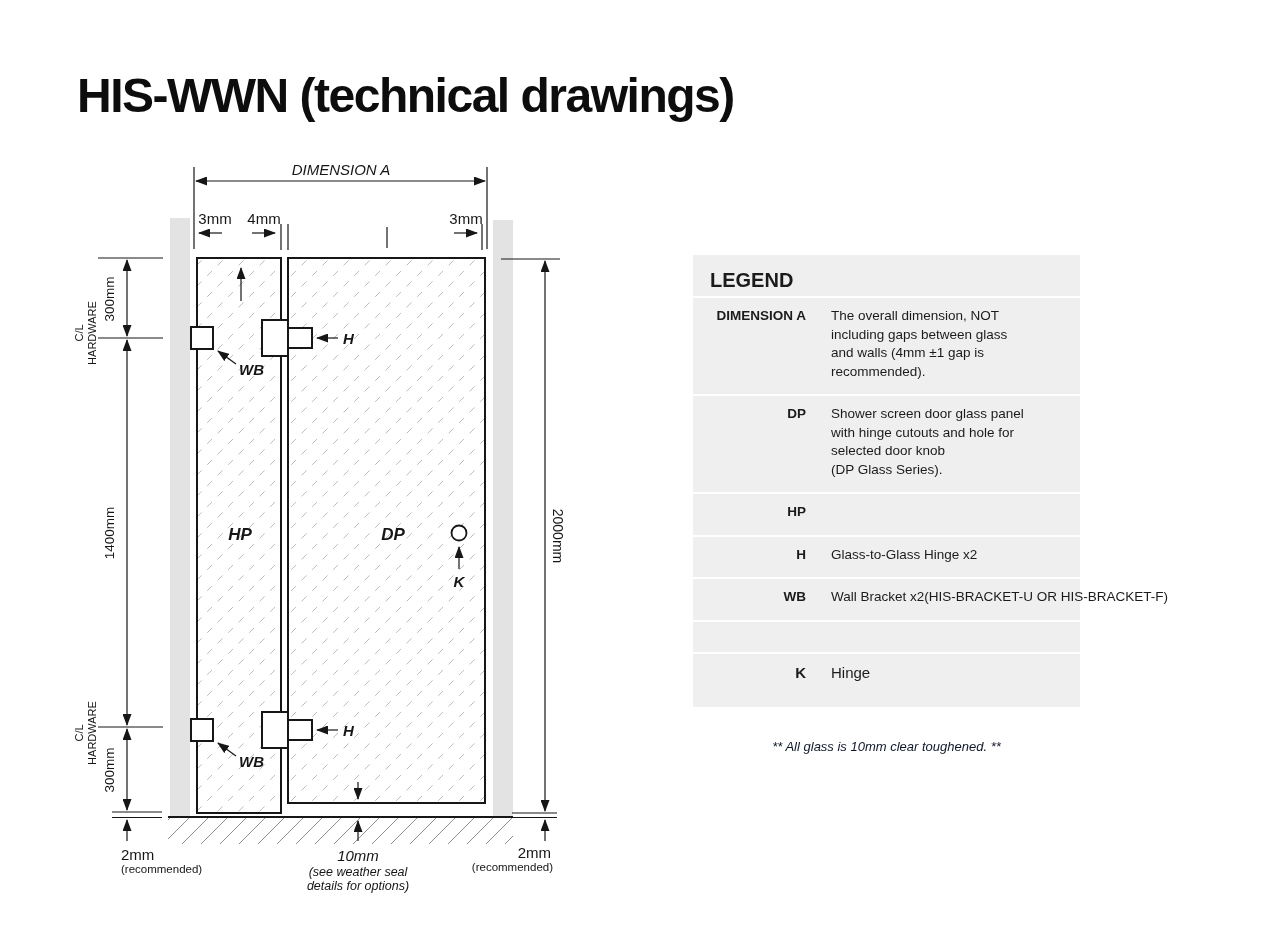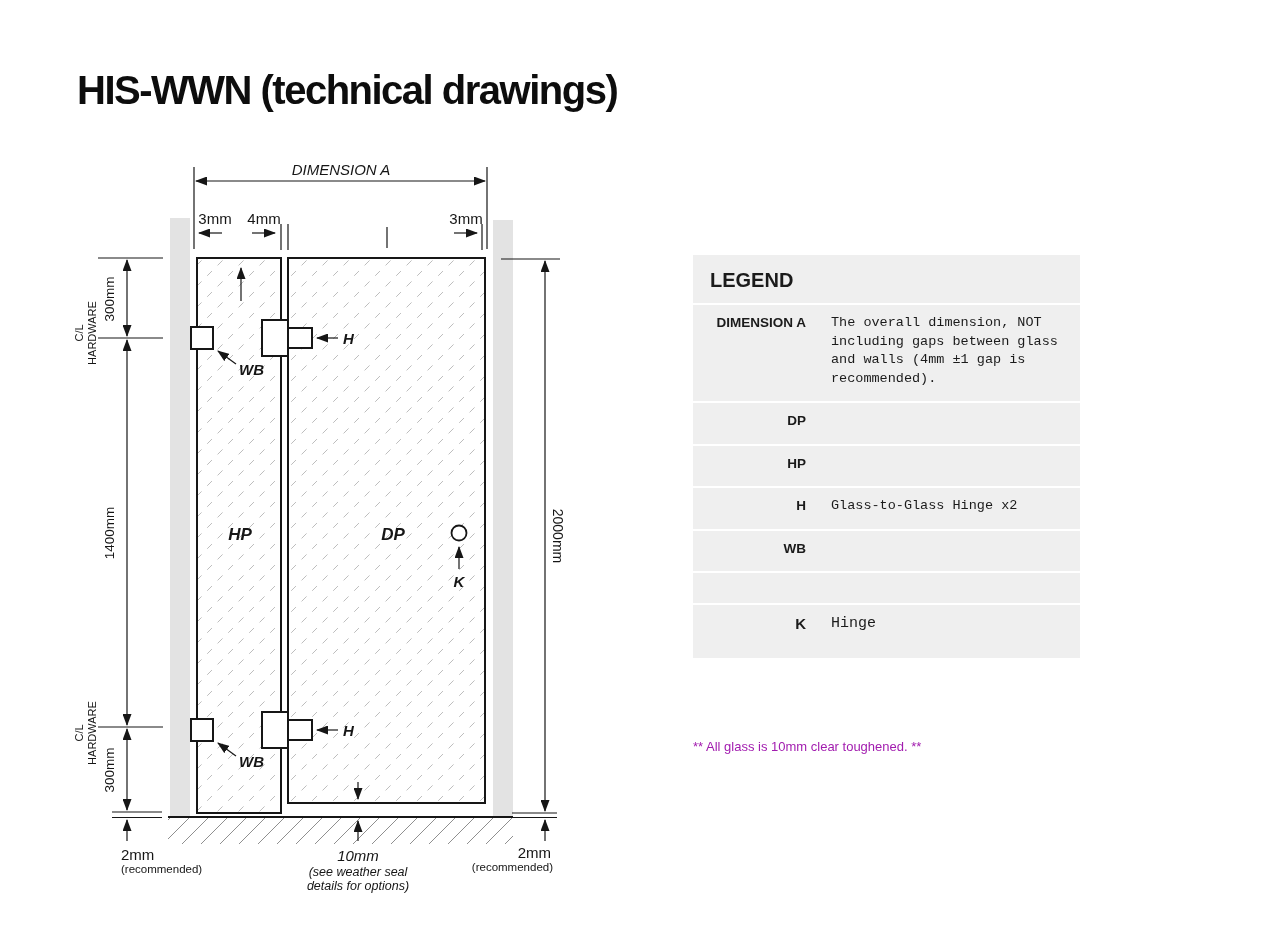--- a/index.html
+++ b/index.html
@@ -1,49 +1,49 @@
 <!DOCTYPE html>
 <html><head>
 <meta charset="utf-8">
 <style>
   html,body { margin:0; padding:0; }
   body { width:1285px; height:944px; position:relative; background:#ffffff;
          font-family:"Liberation Sans", sans-serif; color:#161616; overflow:hidden; }
 
   .page-title { position:absolute; left:77px; top:68px; margin:0;
-                font-size:40px; font-weight:bold; letter-spacing:-1.5px; color:#0d0d0d;text-align:center; }
+                font-size:48px; font-weight:bold; letter-spacing:-1.5px; color:#0d0d0d;text-align:center; }
 
   svg.drawing { position:absolute; left:0; top:0; }
 
   
   .st  { font-family:"Liberation Sans", sans-serif; fill:#161616; }
   .dimA { font-size:15px; font-style:italic; }
   .mm   { font-size:15px; }
   .mmsm { font-size:14px; }
   .rot  { font-size:13.5px; }
   .cl   { font-size:11px; }
   .plbl { font-size:17px; font-weight:bold; font-style:italic; }
   .part { font-size:15px; font-weight:bold; font-style:italic; }
   .itn  { font-size:15px; font-style:italic; }
   .note { font-size:12.5px; font-style:italic; }
   .rec  { font-size:11.5px; }
 
   
   .legend { position:absolute; left:693px; top:255px; width:387px; background:#efefef;
             color:#1b1b1b; padding-bottom:12px; }
-  .legend-title { font-size:20px; font-weight:bold; padding:14px 0 11px 17px; }
+  .legend-title { font-size:20px; font-weight:bold; padding:14px 0 4px 17px; }
   .ldiv { border-top:2px solid #ffffff; height:0; }
   .legend-row { display:flex; padding:9px 0 13px 17px; }
   .legend-key { flex:none; width:96px; text-align:right; font-weight:bold;
                 font-size:13.5px; line-height:18.5px; }
-  .legend-desc { margin-left:25px; font-size:13.5px; line-height:18.5px; white-space:pre;font-family:Liberation Mono, monospace; }
+  .legend-desc { margin-left:25px; font-size:13.5px; line-height:18.5px; white-space:pre; }
   .legend-row.big .legend-key, .legend-row.big .legend-desc { font-size:15px; line-height:19px; }
   .row-empty { height:30px; }
   .legend-footnote { position:absolute; left:693px; top:739px; width:387px;
-                     text-align:left; font-size:13px; color:#a21caf; }
+                     text-align:center; font-style:italic; font-size:13px; color:#0f172a; }
 </style>
 </head>
 <body>
 
 <h1 class="page-title">HIS-WWN (technical drawings)</h1>
 
 <svg class="drawing" width="1285" height="944" viewBox="0 0 1285 944">
   <defs>
     <marker id="ah" markerWidth="12" markerHeight="9" refX="11" refY="4.5" orient="auto-start-reverse" markerUnits="userSpaceOnUse">
       <path d="M0,0 L12,4.5 L0,9 Z" fill="#161616"></path>
@@ -156,36 +156,41 @@
     <div class="legend-key">DIMENSION A</div>
     <div class="legend-desc">The overall dimension, NOT
 including gaps between glass
 and walls (4mm ±1 gap is
 recommended).</div>
   </div>
   <div class="ldiv"></div>
 
   <div class="legend-row">
     <div class="legend-key">DP</div>
+    <div class="legend-desc">Shower screen door glass panel
+with hinge cutouts and hole for
+selected door knob
+(DP Glass Series).</div>
   </div>
   <div class="ldiv"></div>
 
   <div class="legend-row">
     <div class="legend-key">HP</div>
   </div>
   <div class="ldiv"></div>
 
   <div class="legend-row">
     <div class="legend-key">H</div>
     <div class="legend-desc">Glass-to-Glass Hinge x2</div>
   </div>
   <div class="ldiv"></div>
 
   <div class="legend-row">
     <div class="legend-key">WB</div>
+    <div class="legend-desc">Wall Bracket x2(HIS-BRACKET-U OR HIS-BRACKET-F)</div>
   </div>
   <div class="ldiv"></div>
 
   <div class="row-empty"></div>
   <div class="ldiv"></div>
 
   <div class="legend-row big">
     <div class="legend-key">K</div>
     <div class="legend-desc">Hinge</div>
   </div>

